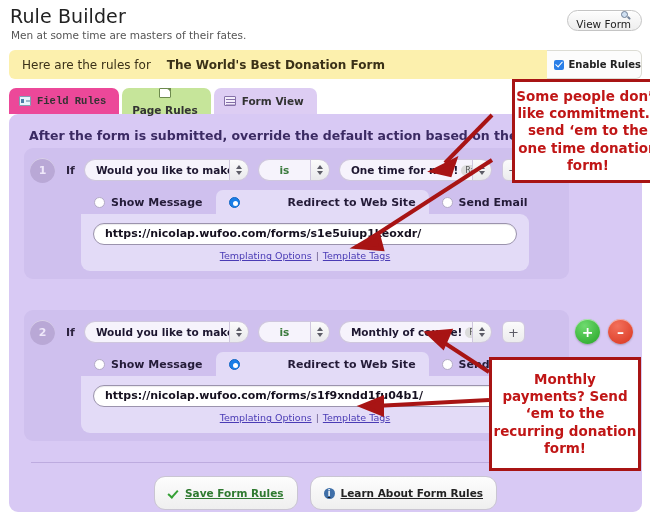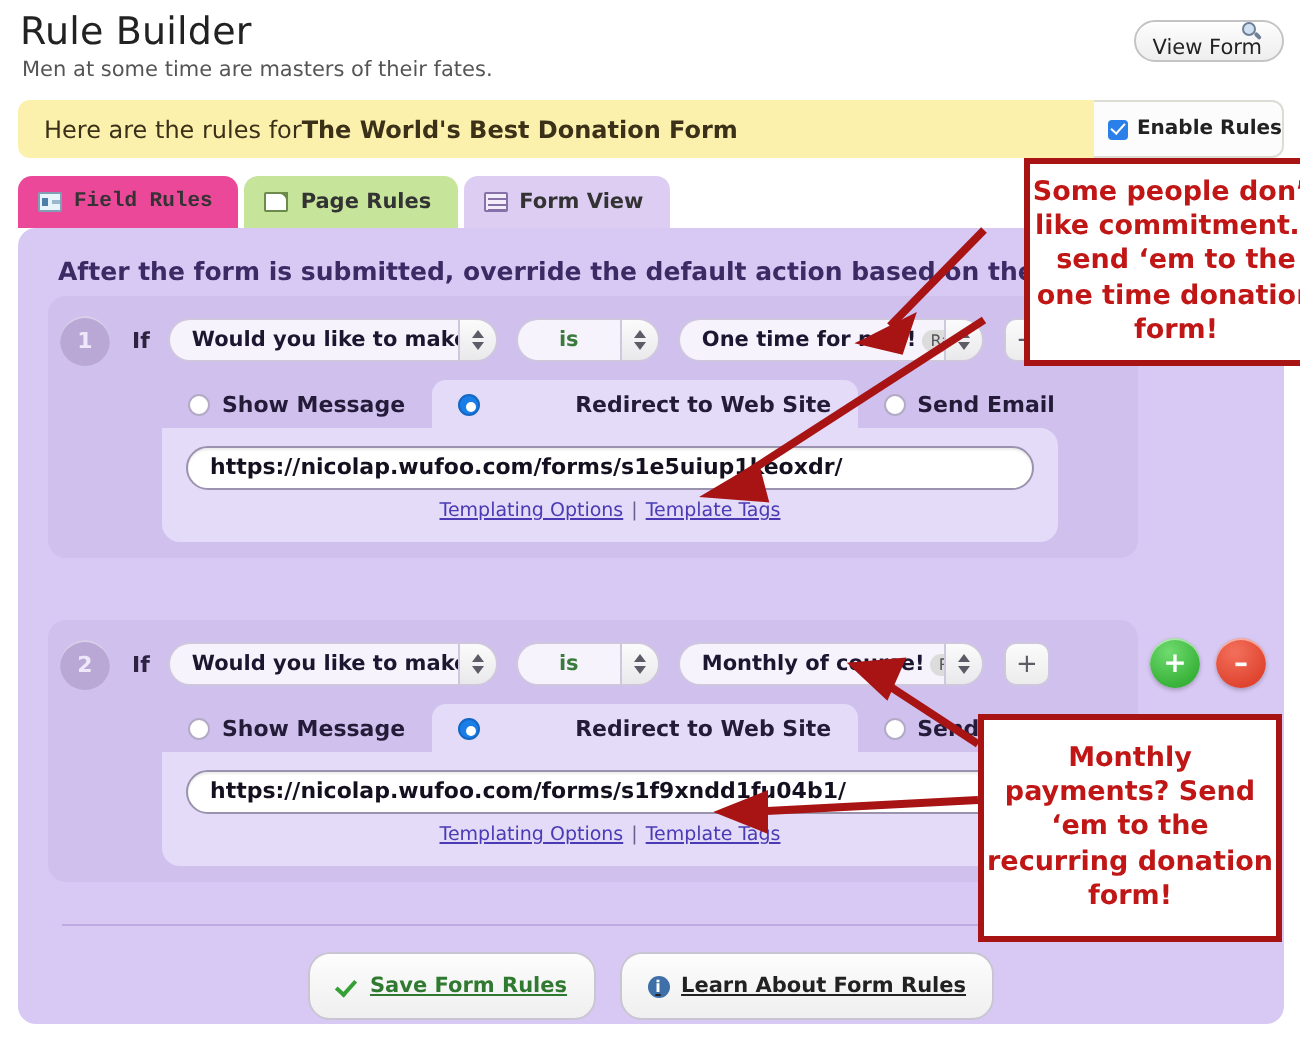--- a/index.html
+++ b/index.html
@@ -40,21 +40,21 @@
     background:#6f7f96; transform:rotate(45deg); border-radius:1px; }
 
   
   .banner-wrap { position:absolute; left:9px; top:50px; width:633px; height:29px;
     display:flex; align-items:stretch; }
   .banner {
     flex:1; background:#fcf0ad; border-radius:6px 0 0 6px;
     display:flex; align-items:center; padding-left:13px;
     font-size:12px; color:#3a3118;
   }
-  .banner b { font-weight:bold; }
+  .banner b { font-weight:bold;margin-left:16px; }
   .enable-box {
     width:95px; background:#fcfcfc; border-radius:0 6px 6px 0;
     border:1px solid #dcdcd4; border-left:none;
     display:flex; align-items:center; gap:4px; padding-left:7px;justify-content:space-between;
   }
   .enable-box .cb {
     width:10px; height:10px; background:#2a7fe8; border-radius:2px;
     position:relative; flex:none;
   }
   .enable-box .cb::after {
@@ -64,21 +64,21 @@
   .enable-box span { font-size:10px; color:#222; font-weight:600; }
 
   
   .tabs { position:absolute; left:9px; top:88px; display:flex; gap:3px; z-index:4; }
   .tab {
     height:26px; padding:0 13px 0 10px; border-radius:7px 7px 0 0;
     display:flex; align-items:center; gap:6px;
     font-size:10.5px; font-weight:bold; color:#333; cursor:pointer;
   }
   .tab.field { background:#ec4899;font-family:Liberation Mono, monospace; }
-  .tab.pagex { background:#c6e59a; }
+  .tab.pagex { background:#c6e59a;flex-direction:column; }
   .tab.form  { background:#ddcdf3; }
   .tab-ico { width:12px; height:10px; flex:none; position:relative; }
   .ico-field { background:#e8f4fc; border:1px solid #7f9fb5; border-radius:1px; }
   .ico-field::before { content:""; position:absolute; left:1px; top:2px;
     width:3px; height:4px; background:#4b7ea8; }
   .ico-field::after { content:""; position:absolute; left:5.5px; top:3px;
     width:4.5px; height:2px; background:#9ab8cc; }
   .ico-page { background:#fff; border:1px solid #6d8a4d; border-radius:1px 4px 1px 1px; }
   .ico-page::after { content:""; position:absolute; right:-1px; top:-1px;
     border-width:0 4px 4px 0; border-style:solid; border-color:transparent #6d8a4d transparent transparent; }

